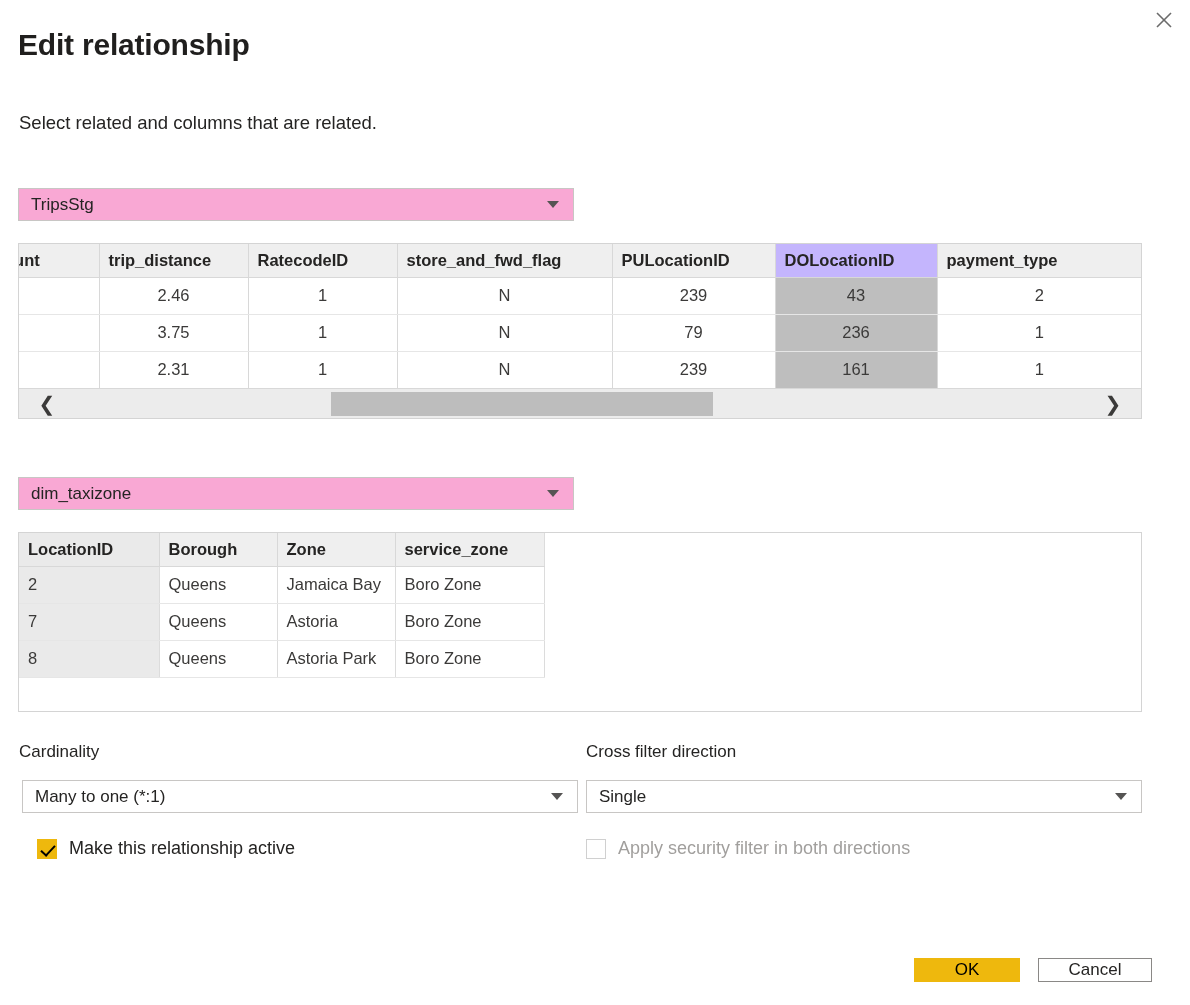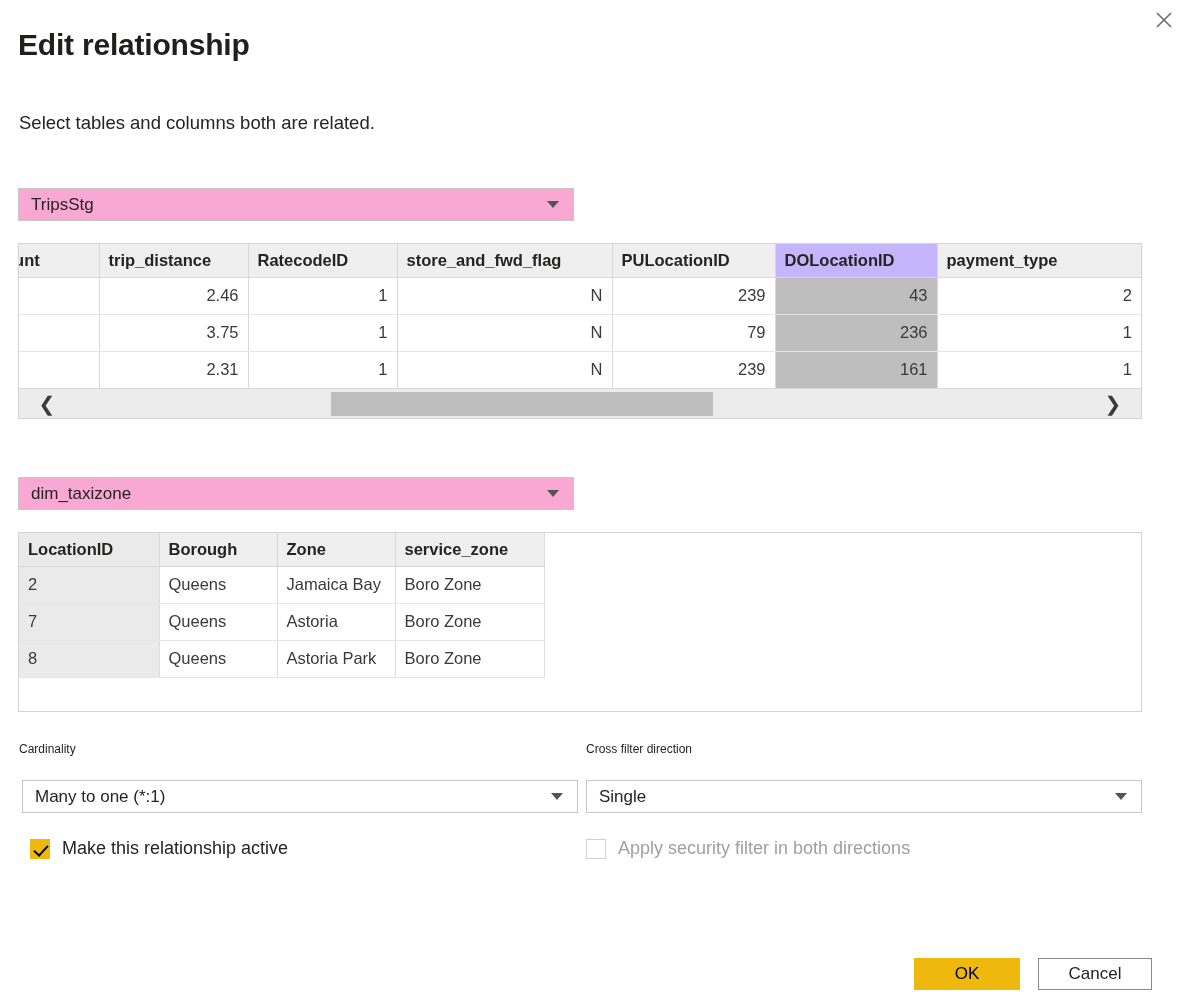--- a/index.html
+++ b/index.html
@@ -94,21 +94,21 @@
     padding: 5px 9px;
     height: 33px;
     border-right: 1px solid #d8d8d8;
     border-bottom: 1px solid #d8d8d8;
     color: #252423;
     white-space: nowrap;
     overflow: hidden;
   }
   table.grid td {
     background: #ffffff;
-    text-align: right;
+    text-align: center;
     padding: 5px 9px;
     height: 37px;
     border-right: 1px solid #d8d8d8;
     border-bottom: 1px solid #e6e6e6;
     color: #3b3a39;
     white-space: nowrap;
     overflow: hidden;
   }
   table.grid th.sel { background: #c4b5fd; }
   table.grid td.sel { background: #bebebe; }
@@ -185,21 +185,21 @@
     color: #3b3a39;
     white-space: nowrap;
   }
   table.grid2 th.sel, table.grid2 td.sel { background: #eaeaea; }
   table.grid2 th.ctr { text-align: left; }
   table.grid2 th:last-child, table.grid2 td:last-child { border-right: 1px solid #dcdcdc; }
 
   
   .opt-label {
     position: absolute;
-    font-size: 12px;
+    font-size: 17px;
     color: #252423;
   }
   #lbl-cardinality { left: 19px; top: 742px; }
   #lbl-crossfilter { left: 586px; top: 742px; }
 
   .opt-select {
     position: absolute;
     height: 33px;
     border: 1px solid #c8c6c4;
     background: #ffffff;
@@ -211,21 +211,21 @@
   }
   #sel-cardinality { left: 22px; top: 780px; width: 556px; }
   #sel-crossfilter { left: 586px; top: 780px; width: 556px; }
 
   .cb-row {
     position: absolute;
     display: flex;
     align-items: center;
     font-size: 18px;
   }
-  #cb-active      { left: 30px;  top: 838px; cursor: pointer; align-items: center; }
+  #cb-active      { left: 37px;  top: 838px; cursor: pointer; align-items: center; }
   #cb-referential { left: 21px;  top: 880px; }
   #cb-security    { left: 586px; top: 838px; }
 
   .cbox {
     width: 20px; height: 20px;
     border: 1px solid #8a8886;
     background: #ffffff;
     margin-right: 12px;
     flex: 0 0 auto;
     position: relative;
@@ -243,21 +243,21 @@
     border-width: 0 2.5px 2.5px 0;
     transform: rotate(43deg);
   }
   .cbox.disabled { border-color: #d0d0d0; background: #ffffff; }
   .cb-text { color: #252423; }
   .cb-text.disabled { color: #a19f9d; }
 
   
   .btn {
     position: absolute;
-    height: 32px;
+    height: 24px;
     font-size: 17px;
     display: flex; align-items: center; justify-content: center;
     cursor: pointer;
     border: 1px solid transparent;
     background: #ffffff;
   }
   #btn-ok {
     left: 914px; top: 958px; width: 106px;
     background: #eeb80d;
     border-color: #eeb80d;
@@ -278,21 +278,21 @@
   <div class="close-btn">
     <span>
       <svg width="20" height="20" viewBox="0 0 20 20" aria-hidden="true">
         <line x1="3" y1="3" x2="17" y2="17" stroke="#6b6b6b" stroke-width="1.6"></line>
         <line x1="17" y1="3" x2="3" y2="17" stroke="#6b6b6b" stroke-width="1.6"></line>
       </svg>
     </span>
   </div>
 
   <h1 class="title">Edit relationship</h1>
-  <div class="subtitle">Select tables and columns both are related.</div>
+  <div class="subtitle">Select related and columns that are related.</div>
 
   <div class="tbl-select" id="select-top">
     <span class="val">TripsStg</span>
     <span class="caret"></span>
   </div>
 
   <div class="grid-wrap-top">
     <div class="grid-top-scroller">
       <div class="grid-top-inner">
         <table class="grid">

